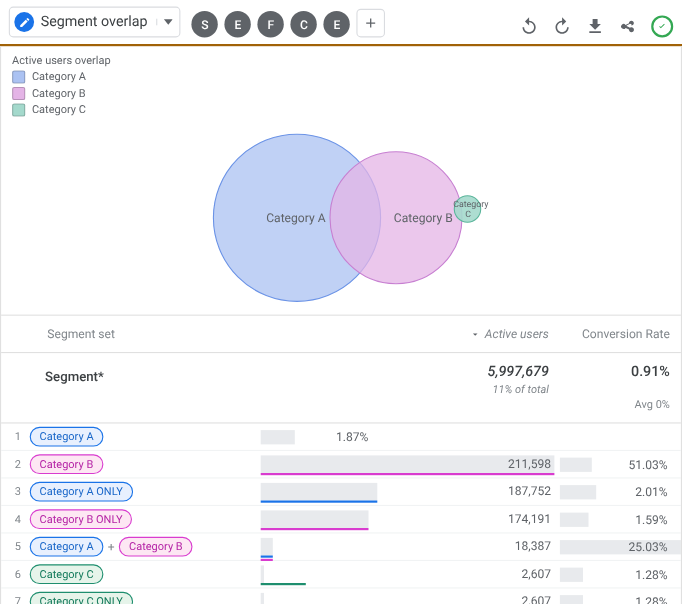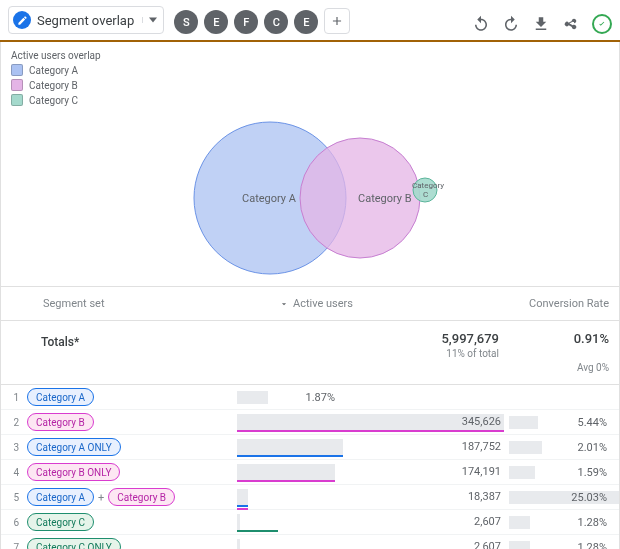--- a/index.html
+++ b/index.html
@@ -21,21 +21,21 @@
 .card { border: 1px solid #e0e0e0; border-top: none; }
 .legend { padding: 8px 10px 0 10px; font-size: 10px; color: #5f6368; }
 .legend .lrow { display: flex; align-items: center; gap: 6px; margin-top: 3px; }
 .legend .sw { width: 12px; height: 12px; border-radius: 2px; }
 
 .venn-area { position: relative; height: 180px; }
 .venn-area svg { position: absolute; left: 50%; top: 4px; transform: translateX(-50%); }
 
 .table-head { display: flex; border-top: 1px solid #e0e0e0; border-bottom: 1px solid #e0e0e0; font-size: 11px; color: #80868b; padding-left: 32px; }
 .col-a { width: 236px; padding: 10px 10px; }
-.col-b { flex: 1; padding: 10px 10px; text-align: right; display: flex; justify-content: flex-start; align-items: center; gap: 4px; }
+.col-b { flex: 1; padding: 10px 10px; text-align: right; display: flex; justify-content: flex-end; align-items: center; gap: 4px; font-style: italic; }
 .col-c { width: 110px; padding: 10px 10px; text-align: right; }
 
 .totals { display: flex; border-bottom: 1px solid #e0e0e0; }
 .totals .col-a { font-size: 12px; color: #3c4043; font-weight: 500; padding: 14px 10px 14px 40px; }
 .totals .col-b, .totals .col-c { padding: 10px; }
 .big { font-size: 13px; color: #3c4043; font-weight: 500; display: block; }
 .sub { font-size: 10px; color: #80868b; }
 
 .rows { }
 .row { display: flex; align-items: center; min-height: 24px; border-bottom: 1px solid #f1f3f4; }
@@ -141,21 +141,21 @@
     <div class="col-b">
       <svg width="10" height="10" viewBox="0 0 24 24" fill="#5f6368">
           <path d="M7 10l5 5 5-5z"></path>
         </svg>
       <span>Active users</span>
     </div>
     <div class="col-c">Conversion Rate</div>
   </div>
 
   <div class="totals">
-    <div class="col-a">Totals*</div>
+    <div class="col-a">Segment*</div>
     <div class="col-b" style="display:block;text-align:right">
       <span class="big">5,997,679</span>
       <span class="sub">11% of total</span>
     </div>
     <div class="col-c">
       <span class="big">0.91%</span><br>
       <span class="sub">Avg 0%</span>
     </div>
   </div>
 
@@ -168,23 +168,23 @@
         <div class="cr"><div class="cr-bar" style="width: 28%;"></div><span>1.87%</span></div>
       </div>
       <div class="row">
         <div class="idx">2</div>
         <div class="seg">
           <span class="chip b">Category B</span>
         </div>
         <div class="bars">
           <div class="bar-main" style="width: 98%;"></div>
           <div class="bar-color" style="background: rgb(217, 60, 207); top: 19px; width: 98%;"></div>
-          <div class="val">345,626</div>
-        </div>
-        <div class="cr"><div class="cr-bar" style="width: 26%;"></div><span>5.44%</span></div>
+          <div class="val">211,598</div>
+        </div>
+        <div class="cr"><div class="cr-bar" style="width: 26%;"></div><span>51.03%</span></div>
       </div>
       <div class="row">
         <div class="idx">3</div>
         <div class="seg">
           <span class="chip a">Category A ONLY</span>
         </div>
         <div class="bars">
           <div class="bar-main" style="width: 39%;"></div>
           <div class="bar-color" style="background: rgb(26, 115, 232); top: 19px; width: 39%;"></div>
           <div class="val">187,752</div>

